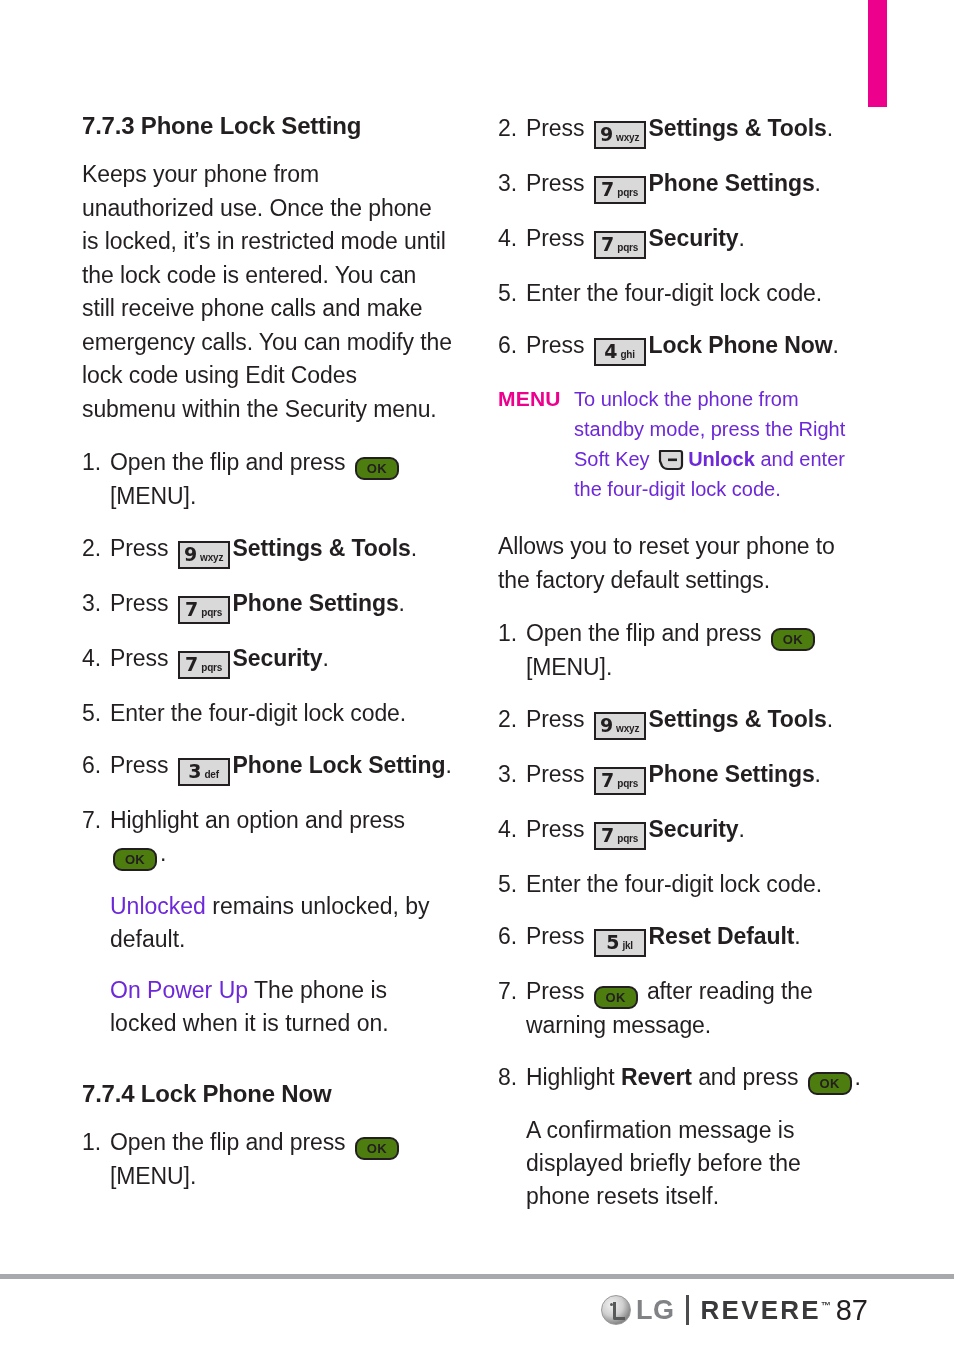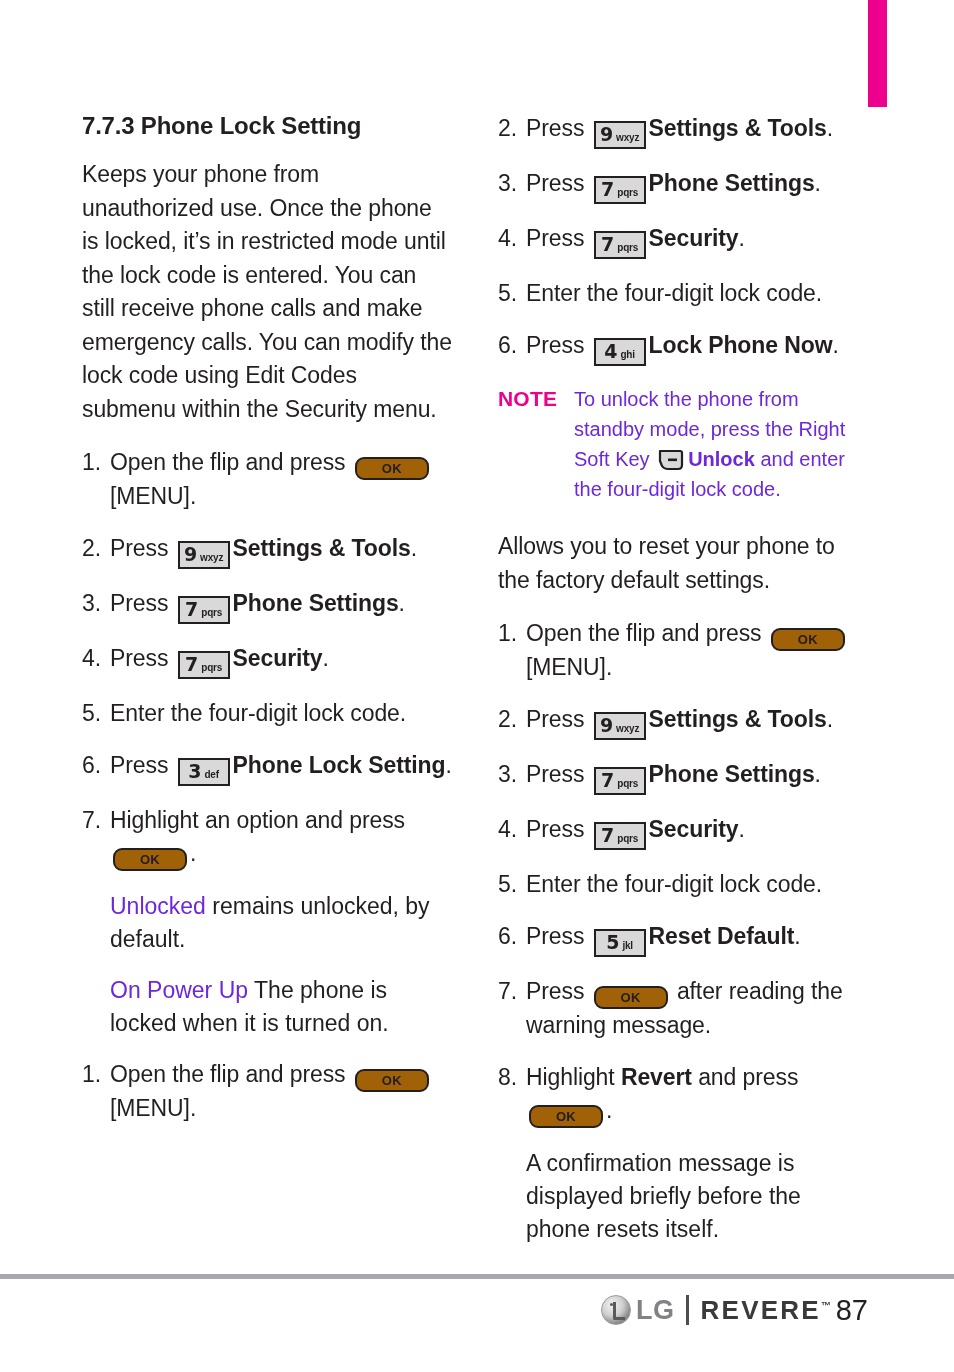--- a/index.html
+++ b/index.html
@@ -228,26 +228,26 @@
     line-height: 21px;
     margin-left: 3px;
     color: #231f20;
     letter-spacing: -0.2px;
   }
 
   .key-ok {
     display: inline-flex;
     align-items: center;
     justify-content: center;
-    background: #a16207;
+    background: #4d7c0f;
     border: 2px solid #231f20;
     border-radius: 9px;
     height: 19px;
     min-width: 30px;
-    padding: 0 20px;
+    padding: 0 5px;
     vertical-align: -3px;
     margin: 0 3px;
     font-size: 13px;
     font-weight: bold;
     letter-spacing: 0.3px;
     color: #231f20;
     line-height: 1;
   }
 
   .key-soft {
@@ -316,20 +316,21 @@
     <li>
       <span class="step-num">7.</span>
       <span class="step-body"><span>Highlight an option and press </span><span class="key-ok">OK</span><span>.</span></span>
     </li>
   </ol>
 
   <p class="subnote"><span class="pinkterm">Unlocked</span><span> remains unlocked, by default.</span></p>
 
   <p class="subnote"><span class="pinkterm">On Power Up</span><span> The phone is locked when it is turned on.</span></p>
 
+  <h2 class="heading spaced-top">7.7.4 Lock Phone Now</h2>
 
   <ol class="steps">
     <li>
       <span class="step-num">1.</span>
       <span class="step-body"><span>Open the flip and press </span><span class="key-ok">OK</span><span> [MENU].</span></span>
     </li>
   </ol>
 </div>
 
 <div class="col col-right">
@@ -368,21 +369,21 @@
     <li>
       <span class="step-num">6.</span>
       <span class="step-body"><span>Press </span><span class="key">
             <span class="digit">4</span>
             <span class="letters">ghi</span>
           </span><span class="bold">Lock Phone Now</span><span>.</span></span>
     </li>
   </ol>
 
   <div class="note">
-    <div class="note-label">NOTE</div>
+    <div class="note-label">MENU</div>
     <div class="note-text"><span>To unlock the phone from standby mode, press the Right Soft Key </span><span class="key-soft"><svg viewBox="0 0 26 22" width="26" height="22">
             <path d="M2 2 L22 2 Q24 2 24 4 L24 16 Q24 20 20 20 L10 20 Q6 20 4 17 L2 12 Z" fill="#d9d9d9" stroke="#231f20" stroke-width="2.2" stroke-linejoin="round"></path>
             <rect x="10" y="9.5" width="9" height="2.6" fill="#231f20"></rect>
           </svg></span><span class="bold">Unlock</span><span> and enter the four-digit lock code.</span></div>
   </div>
 
 
   <p class="body">Allows you to reset your phone to the factory default settings.</p>
 
   <ol class="steps">

